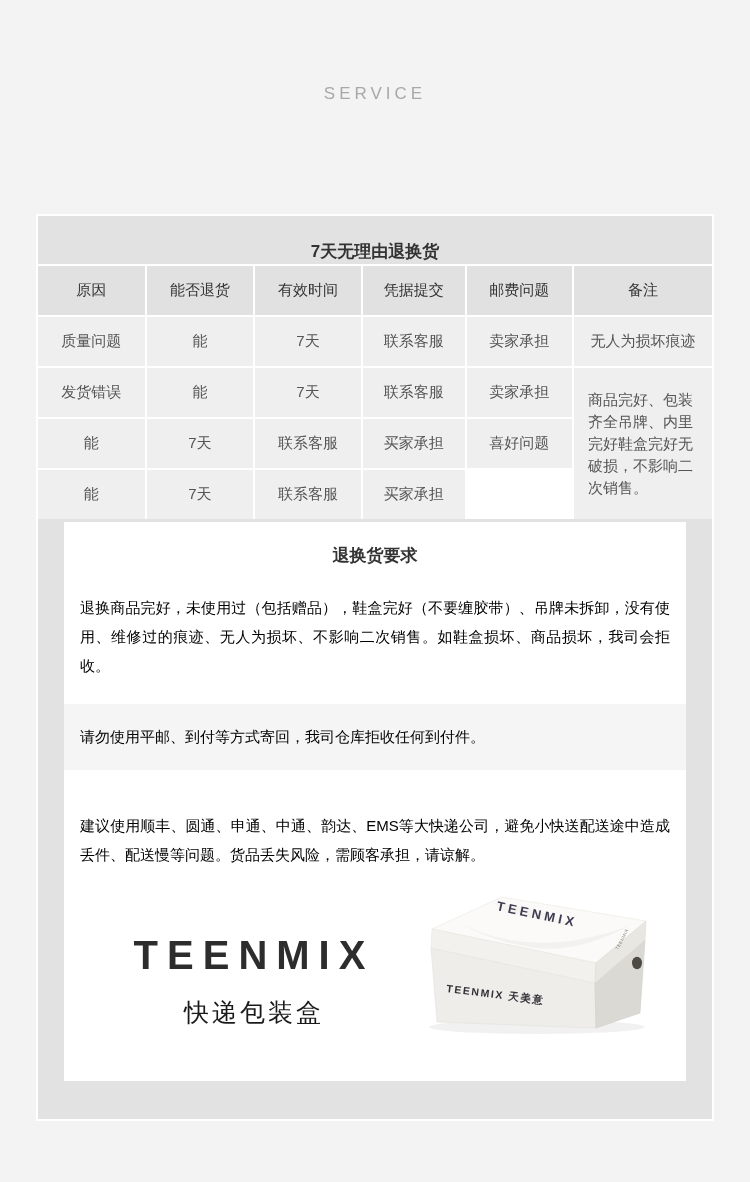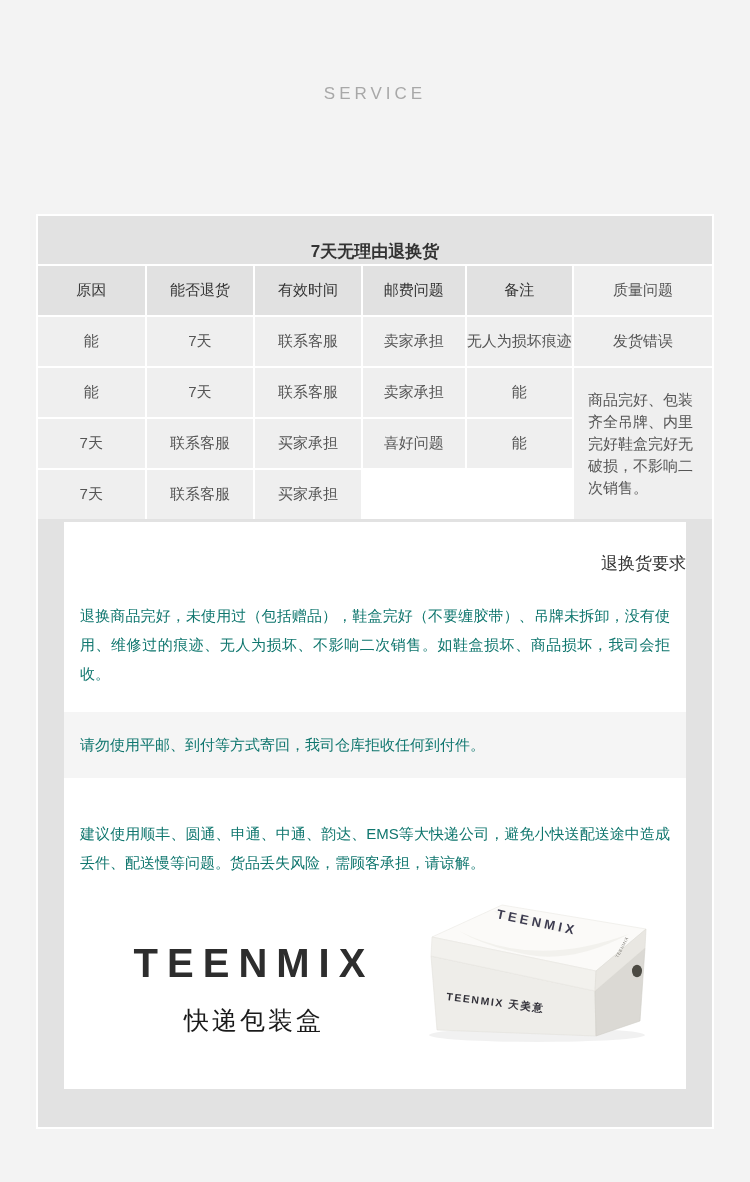--- a/index.html
+++ b/index.html
@@ -68,30 +68,30 @@
     padding: 10px 14px;
     line-height: 22px;
   }
 
   
   .inner-box {
     margin: 3px 26px 38px;
     background: #ffffff;
   }
   .section-title {
-    padding-top: 30px;
-    text-align: right;
+    padding-top: 22px;
+    text-align: center;
     font-size: 17px;
-    font-weight: normal;
+    font-weight: bold;
     color: #333333;
   }
   .para {
     margin: 26px 16px 0;
     font-size: 15px;
-    color: #0f766e;
+    color: #000000;
     line-height: 29px;
     text-align: justify;
   }
   .stripe {
     margin-top: 24px;
     background: #f5f5f5;
     padding: 22px 16px;
   }
   .stripe .para { margin: 0; line-height: 22px; }
   .para-block { margin-top: 41px; }
@@ -137,20 +137,21 @@
 
   <div class="panel-title">7天无理由退换货</div>
 
   <div class="policy-table">
 
     <div class="cell td remark-merged">商品完好、包装齐全吊牌、内里完好鞋盒完好无破损，不影响二次销售。</div>
 
     <div class="cell th">原因</div>
     <div class="cell th">能否退货</div>
     <div class="cell th">有效时间</div>
+    <div class="cell th">凭据提交</div>
     <div class="cell th">邮费问题</div>
     <div class="cell th">备注</div>
 
     <div class="cell td">质量问题</div>
     <div class="cell td">能</div>
     <div class="cell td">7天</div>
     <div class="cell td">联系客服</div>
     <div class="cell td">卖家承担</div>
     <div class="cell td">无人为损坏痕迹</div>
 

